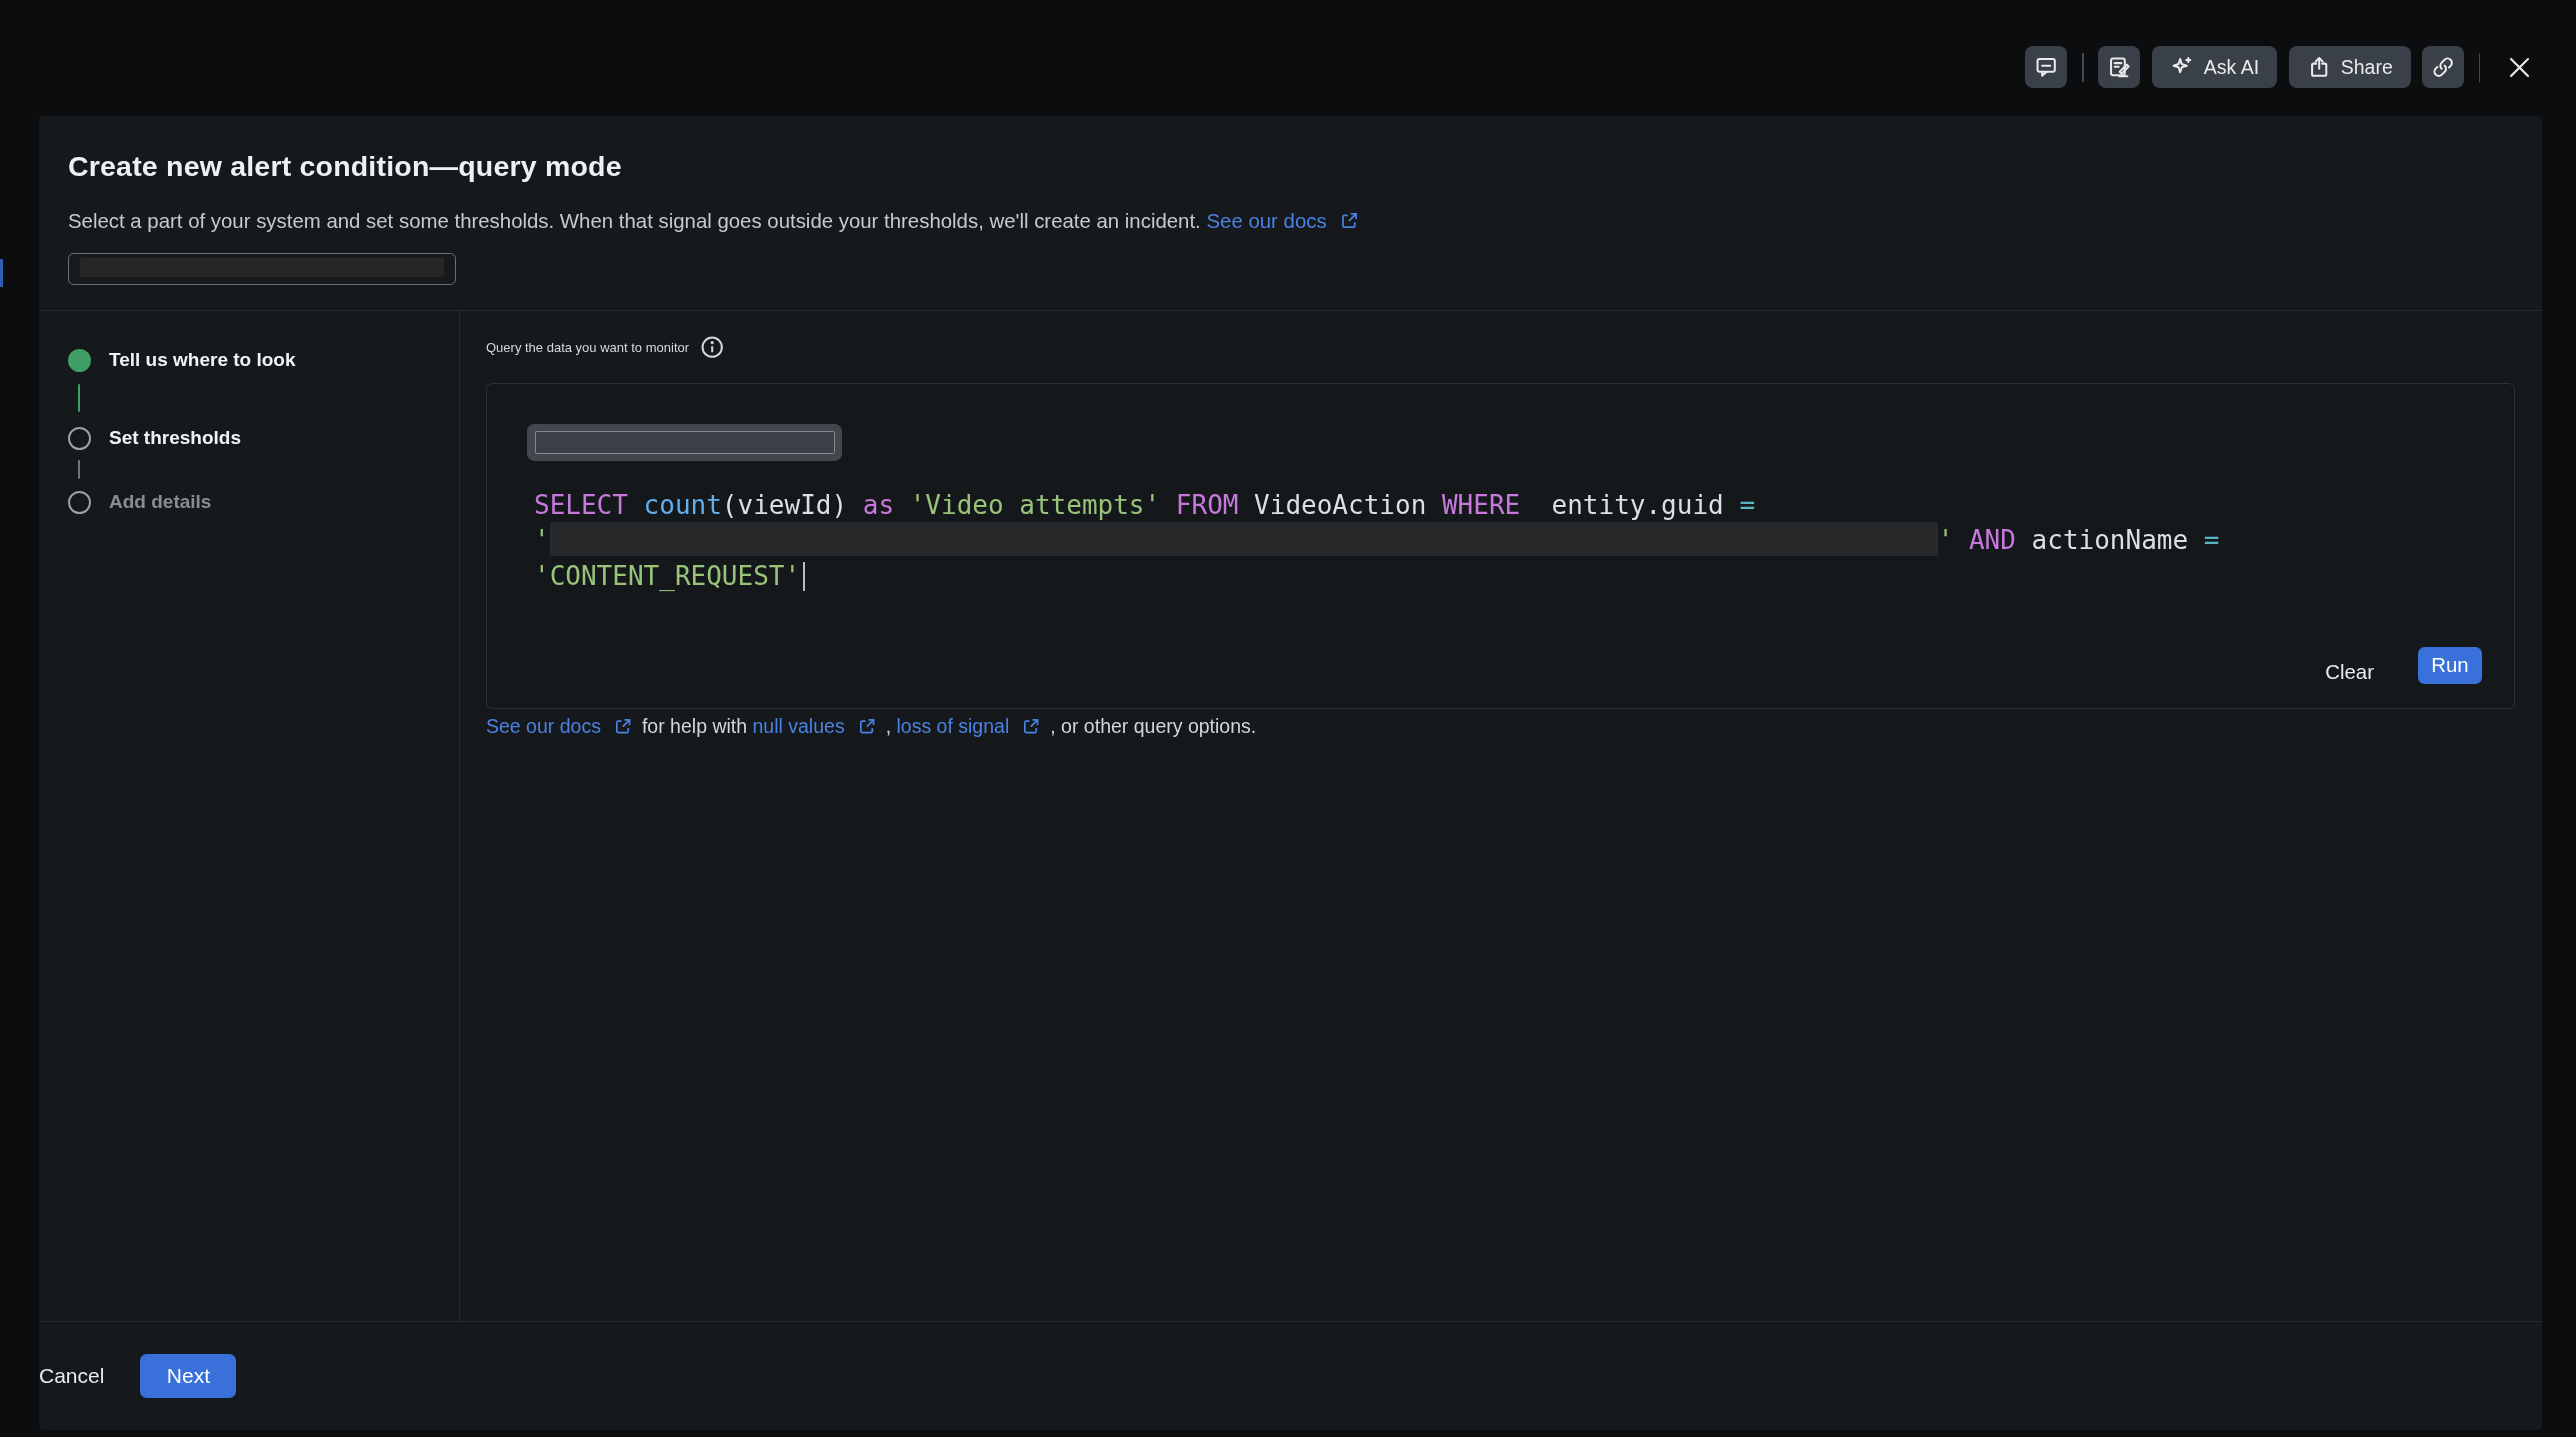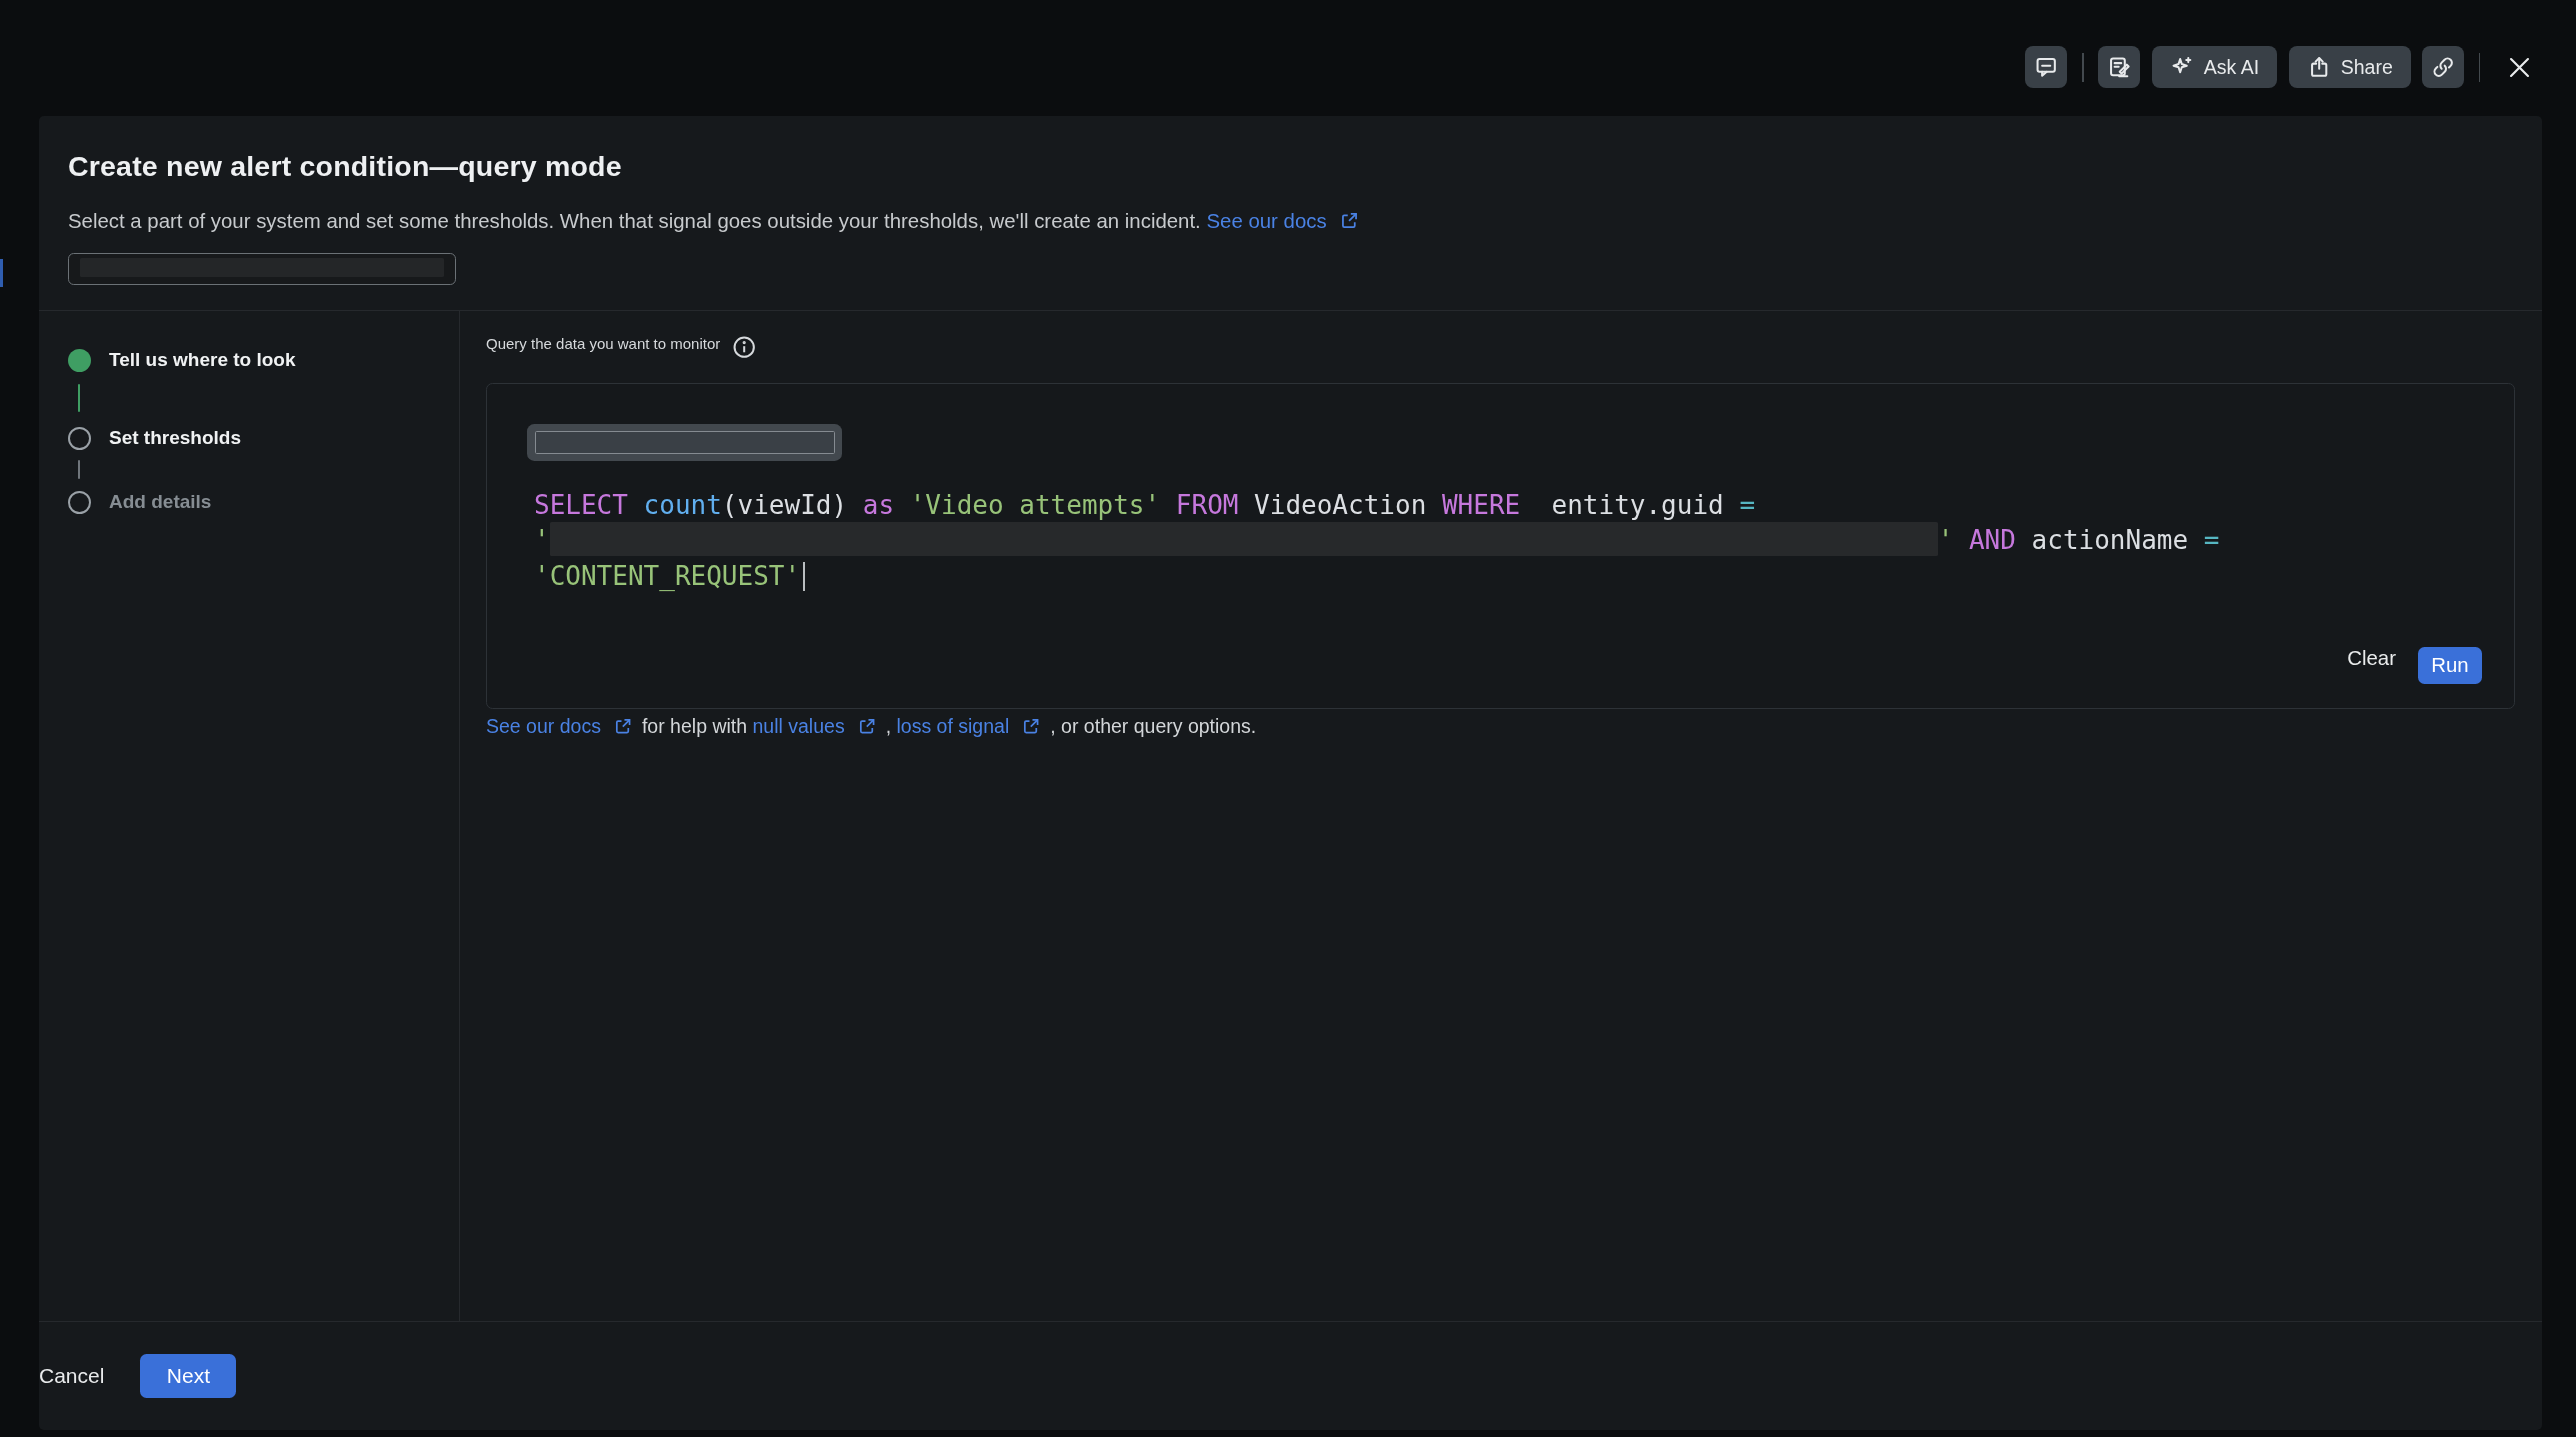--- a/index.html
+++ b/index.html
@@ -53,35 +53,35 @@
   .step-circle.done{background:var(--step-green)}
   .step-circle.todo{border:2.4px solid #9aa1a7;background:transparent}
   .step-label{font-size:19px;font-weight:700;color:#f0f2f3;white-space:nowrap}
   .step-label.muted{color:#868d93}
   .step-connector{width:2.4px;margin-left:9.8px;border-radius:1.6px}
   .step-connector.c1{height:28px;margin-top:12.2px;margin-bottom:14.7px;background:var(--step-green)}
   .step-connector.c2{height:19.5px;margin-top:9.8px;margin-bottom:12.2px;background:#70767c}
 
   
   .main{flex:1;position:relative}
-  .query-heading{position:absolute;left:26px;top:24.4px;display:flex;gap:11.4px;font-size:15px;color:#d6d9dc}
+  .query-heading{position:absolute;left:26px;top:24.4px;display:flex;align-items:center;gap:11.4px;font-size:13px;color:#d6d9dc}
   .info-icon{stroke:#d6d9dc;fill:none;stroke-width:2}
 
   .editor{position:absolute;left:26px;right:27px;top:72px;height:326px;border:0.8px solid #2d3237;border-radius:6.5px;background:#15181b}
   .pill{position:absolute;left:40px;top:40px;width:315px;height:37px;background:#42484e;border-radius:7.3px}
   .pill-inner{position:absolute;left:8.1px;top:7.3px;right:7.3px;bottom:7.3px;border:1.6px solid #858b91;background:#3a4046;border-radius:1.6px}
   .code{position:absolute;left:47px;top:104px;font-family:"DejaVu Sans Mono",monospace;font-size:26px;line-height:35px;white-space:pre}
   .tok-kw{color:var(--code-kw)}
   .tok-fn{color:var(--code-fn)}
   .tok-str{color:var(--code-str)}
   .tok-op{color:var(--code-op)}
   .tok-pl{color:var(--code-pl)}
   .tok-redact{display:inline-block;width:1388px;height:34px;background:#27292b;border-radius:1.6px;vertical-align:middle;position:relative;top:-2.4px}
   .tok-cursor{display:inline-block;width:2.4px;height:29px;background:#b9bdc0;vertical-align:text-bottom;margin-left:2.4px}
-  .editor-actions{position:absolute;right:32px;bottom:24.4px;display:flex;align-items:flex-start;gap:22px}
+  .editor-actions{position:absolute;right:32px;bottom:24.4px;display:flex;align-items:flex-end;gap:44px}
   .clear-btn{font-size:20.4px;color:#e9ebec;background:none;border:none;cursor:pointer;font-family:inherit}
   .run-btn{min-width:64px;height:37px;padding:0 11px;border:none;border-radius:6.5px;background:var(--accent-blue);color:#fff;font-size:20.4px;cursor:pointer;font-family:inherit}
 
   .docs-help{position:absolute;left:26px;top:404px;font-size:19.5px;color:#d3d6d9;white-space:nowrap}
   .docs-help .ext-icon{margin-right:3.3px}
 
   
   .modal-footer{position:absolute;left:0;right:0;bottom:0;height:109px;border-top:1.6px solid var(--divider);display:flex;align-items:center;justify-content:flex-start;gap:36px;padding-right:29px}
   .cancel-btn{font-size:21px;color:#e9ebec;background:none;border:none;cursor:pointer;font-family:inherit}
   .next-btn{width:96px;height:44px;border:none;border-radius:6.5px;background:var(--accent-blue);color:#fff;font-size:21px;cursor:pointer;font-family:inherit}

